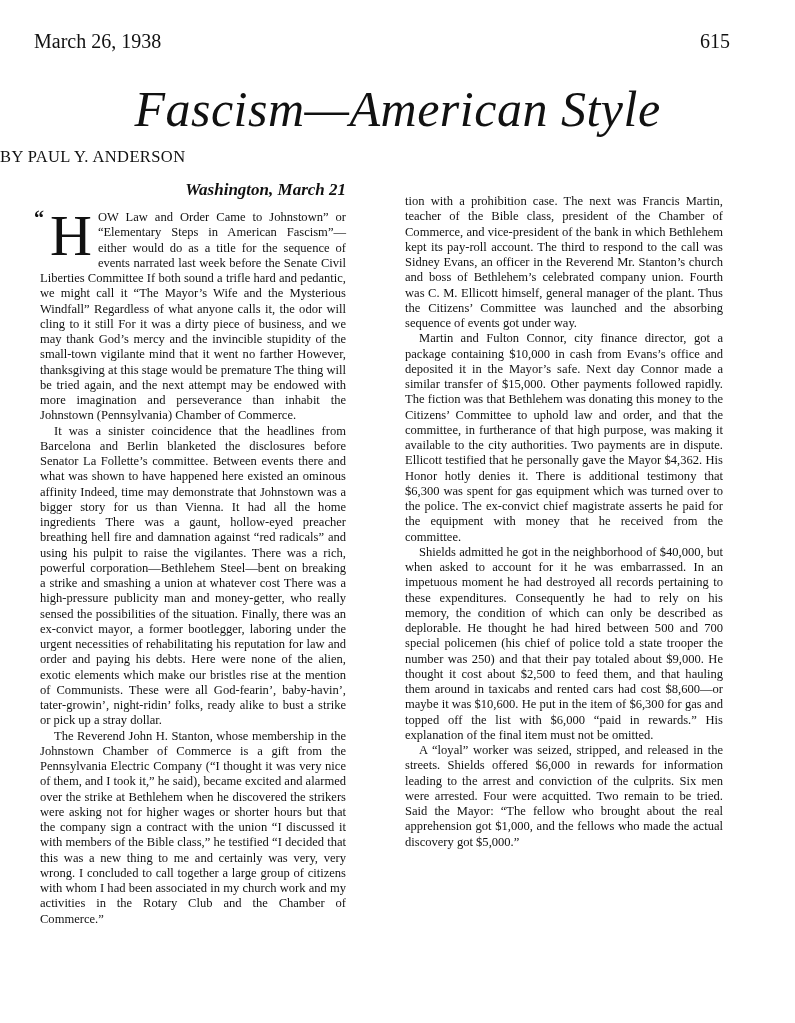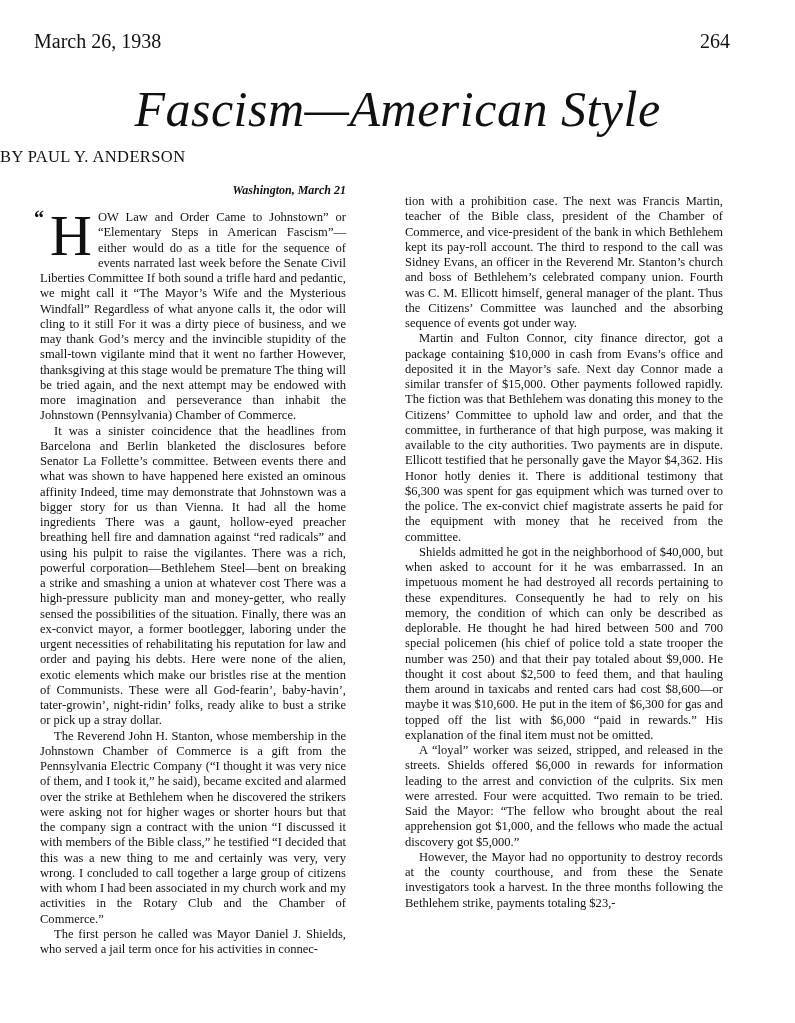--- a/index.html
+++ b/index.html
@@ -12,49 +12,47 @@
   .title { position: absolute; top: 84px; left: 0; width: 795px; text-align: center;
            font-style: italic; font-size: 50px; letter-spacing: 0.5px; line-height: 1; }
   .byline { position: absolute; top: 147px; left: 0; width: 795px; text-align: left;
             font-size: 16.5px; letter-spacing: 0.4px; }
   .col { position: absolute; top: 182px; width: 320px; font-size: 12.55px; line-height: 15.25px;
          text-align: justify; hyphens: none; }
   .col.left { left: 40px; width: 306px; }
   .col.right { left: 405px; width: 318px; }
   .col p { margin: 0; text-indent: 14px; }
   .col p.noindent { text-indent: 0; margin-top: 12px; }
-  .dateline { text-align: right; font-style: italic; font-weight: bold; font-size: 12px;
+  .dateline { text-align: right; font-style: italic; font-weight: bold; font-size: 17px;
               margin-bottom: 0; line-height: 16px; }
   .dropcap-wrap { position: relative; }
   .open-quote { position: absolute; left: -6px; top: -2px; font-size: 20px; font-weight: bold; line-height: 20px; }
   .dropcap { float: left; font-size: 58px; line-height: 44px; height: 44px; margin: 2px 6px 0 10px;
              padding-top: 2px; }
 </style>
 </head>
 <body>
 
 <div class="running-head">
   <span class="date">March 26, 1938</span>
-  <span class="pageno">264</span>
+  <span class="pageno">615</span>
 </div>
 
 <h1 class="title" style="margin:0;font-weight:normal;text-align:center;">Fascism—American Style</h1>
 <div class="byline">BY PAUL Y. ANDERSON</div>
 
 <div class="col left">
   <div class="dateline">Washington, March 21</div>
   <div class="dropcap-wrap">
     <span class="open-quote">“</span>
     <span class="dropcap">H</span>
     <p class="noindent">OW Law and Order Came to Johnstown” or “Elementary Steps in American Fascism”—either would do as a title for the sequence of events narrated last week before the Senate Civil Liberties Committee If both sound a trifle hard and pedantic, we might call it “The Mayor’s Wife and the Mysterious Windfall” Regardless of what anyone calls it, the odor will cling to it still For it was a dirty piece of business, and we may thank God’s mercy and the invincible stupidity of the small-town vigilante mind that it went no farther However, thanksgiving at this stage would be premature The thing will be tried again, and the next attempt may be endowed with more imagination and perseverance than inhabit the Johnstown (Pennsylvania) Chamber of Commerce.</p>
   </div>
   <p>It was a sinister coincidence that the headlines from Barcelona and Berlin blanketed the disclosures before Senator La Follette’s committee. Between events there and what was shown to have happened here existed an ominous affinity Indeed, time may demonstrate that Johnstown was a bigger story for us than Vienna. It had all the home ingredients There was a gaunt, hollow-eyed preacher breathing hell fire and damnation against “red radicals” and using his pulpit to raise the vigilantes. There was a rich, powerful corporation—Bethlehem Steel—bent on breaking a strike and smashing a union at whatever cost There was a high-pressure publicity man and money-getter, who really sensed the possibilities of the situation. Finally, there was an ex-convict mayor, a former bootlegger, laboring under the urgent necessities of rehabilitating his reputation for law and order and paying his debts. Here were none of the alien, exotic elements which make our bristles rise at the mention of Communists. These were all God-fearin’, baby-havin’, tater-growin’, night-ridin’ folks, ready alike to bust a strike or pick up a stray dollar.</p>
   <p>The Reverend John H. Stanton, whose membership in the Johnstown Chamber of Commerce is a gift from the Pennsylvania Electric Company (“I thought it was very nice of them, and I took it,” he said), became excited and alarmed over the strike at Bethlehem when he discovered the strikers were asking not for higher wages or shorter hours but that the company sign a contract with the union “I discussed it with members of the Bible class,” he testified “I decided that this was a new thing to me and certainly was very, very wrong. I concluded to call together a large group of citizens with whom I had been associated in my church work and my activities in the Rotary Club and the Chamber of Commerce.”</p>
-  <p>The first person he called was Mayor Daniel J. Shields, who served a jail term once for his activities in connec-</p>
 </div>
 
 <div class="col right">
   <p class="noindent">tion with a prohibition case. The next was Francis Martin, teacher of the Bible class, president of the Chamber of Commerce, and vice-president of the bank in which Bethlehem kept its pay-roll account. The third to respond to the call was Sidney Evans, an officer in the Reverend Mr. Stanton’s church and boss of Bethlehem’s celebrated company union. Fourth was C. M. Ellicott himself, general manager of the plant. Thus the Citizens’ Committee was launched and the absorbing sequence of events got under way.</p>
   <p>Martin and Fulton Connor, city finance director, got a package containing $10,000 in cash from Evans’s office and deposited it in the Mayor’s safe. Next day Connor made a similar transfer of $15,000. Other payments followed rapidly. The fiction was that Bethlehem was donating this money to the Citizens’ Committee to uphold law and order, and that the committee, in furtherance of that high purpose, was making it available to the city authorities. Two payments are in dispute. Ellicott testified that he personally gave the Mayor $4,362. His Honor hotly denies it. There is additional testimony that $6,300 was spent for gas equipment which was turned over to the police. The ex-convict chief magistrate asserts he paid for the equipment with money that he received from the committee.</p>
   <p>Shields admitted he got in the neighborhood of $40,000, but when asked to account for it he was embarrassed. In an impetuous moment he had destroyed all records pertaining to these expenditures. Consequently he had to rely on his memory, the condition of which can only be described as deplorable. He thought he had hired between 500 and 700 special policemen (his chief of police told a state trooper the number was 250) and that their pay totaled about $9,000. He thought it cost about $2,500 to feed them, and that hauling them around in taxicabs and rented cars had cost $8,600—or maybe it was $10,600. He put in the item of $6,300 for gas and topped off the list with $6,000 “paid in rewards.” His explanation of the final item must not be omitted.</p>
   <p>A “loyal” worker was seized, stripped, and released in the streets. Shields offered $6,000 in rewards for information leading to the arrest and conviction of the culprits. Six men were arrested. Four were acquitted. Two remain to be tried. Said the Mayor: “The fellow who brought about the real apprehension got $1,000, and the fellows who made the actual discovery got $5,000.”</p>
-  <p>However, the Mayor had no opportunity to destroy records at the county courthouse, and from these the Senate investigators took a harvest. In the three months following the Bethlehem strike, payments totaling $23,-</p>
 </div>
 
 </body></html>

